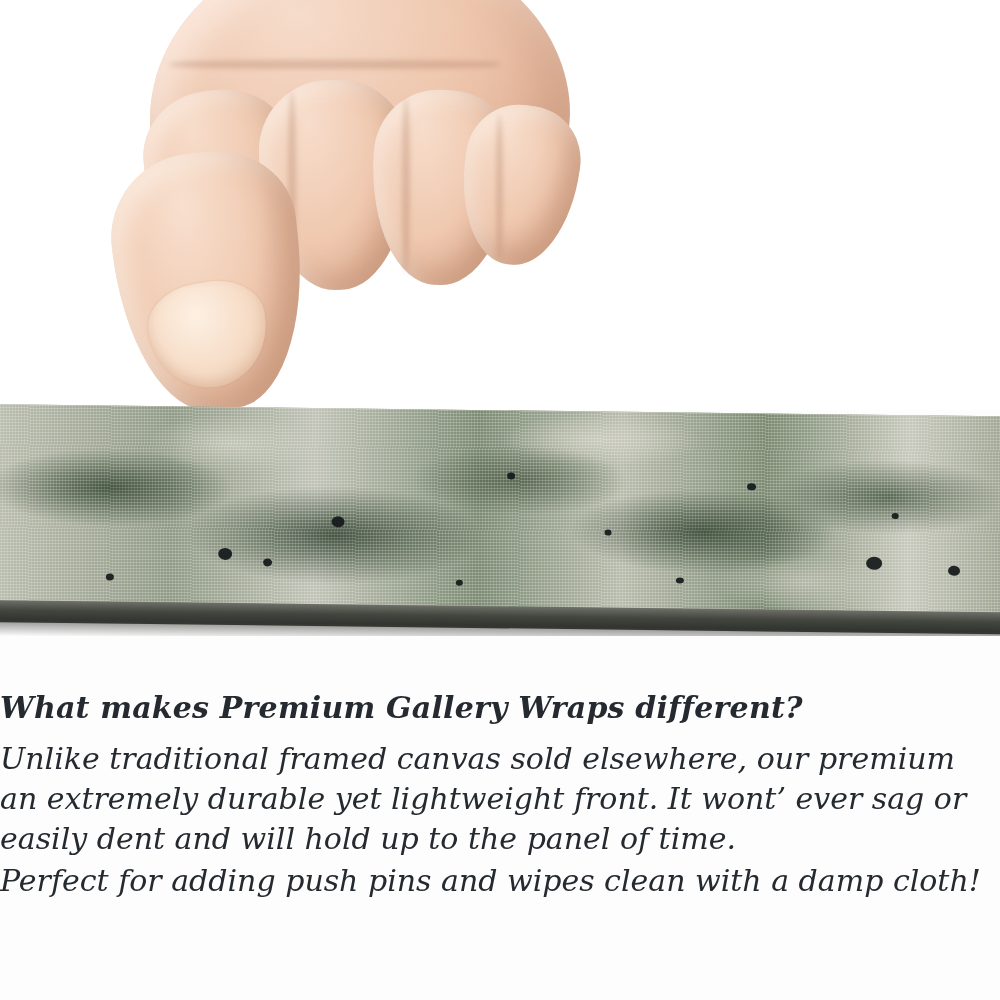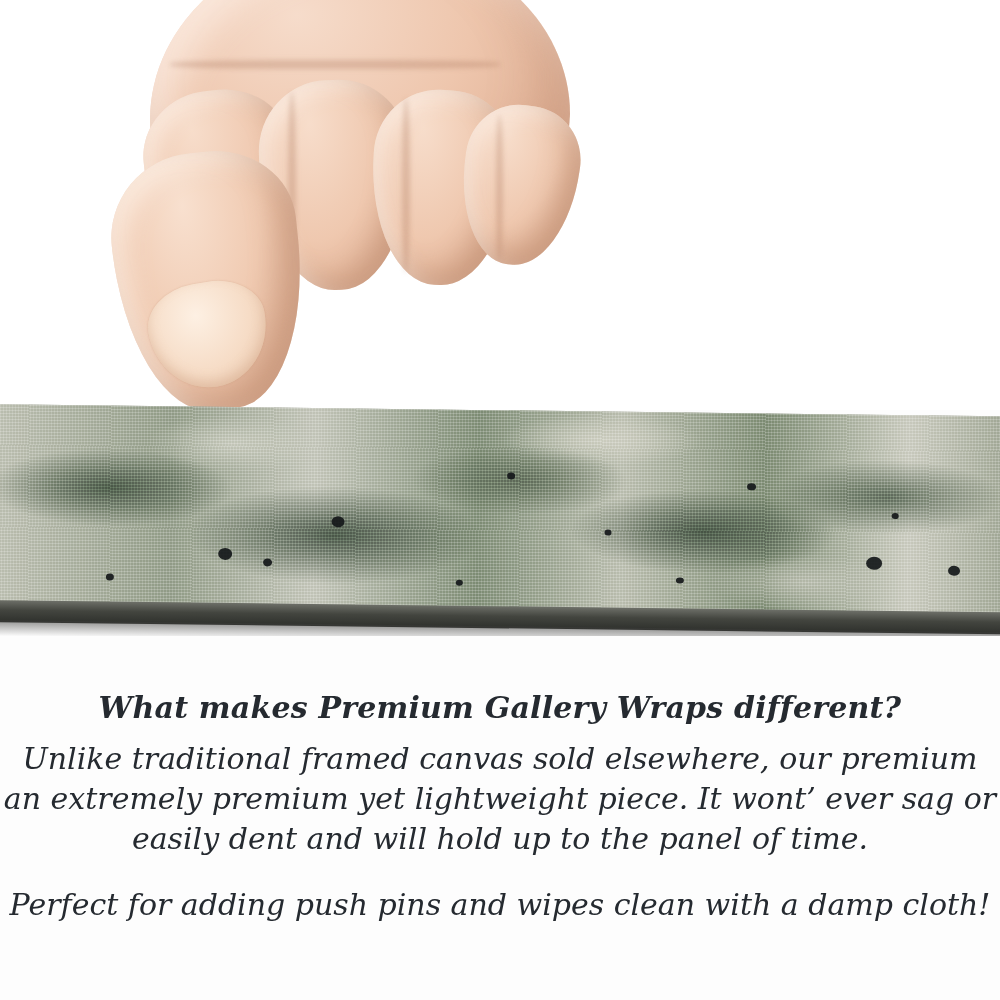--- a/index.html
+++ b/index.html
@@ -186,38 +186,37 @@
     transform-origin: left top;
     background: linear-gradient(180deg, rgba(60,60,58,0.55) 0%, rgba(255,255,255,0) 100%);
   }
 
   
   .caption {
     position: absolute;
     left: 0;
     top: 690px;
     width: 1000px;
-    text-align: center;
     color: #252a30;
     font-family: "DejaVu Serif", serif;
     font-style: italic;
   }
   .caption-heading {
     font-size: 30px;
     font-weight: 700;
     letter-spacing: 0.2px;
     margin-bottom: 14px;
   }
   .caption-line {
     font-size: 30px;
     line-height: 40px;
     font-weight: 400;
   }
   .caption-line.last {
-    margin-top: 26px;
+    margin-top: 2px;
   }
 </style>
 </head>
 <body>
 
 <div class="product-figure">
 
   <div class="hand-area">
     <div class="hand">
       <div class="knuckle-block"></div>
@@ -251,18 +250,18 @@
       <div class="speck s11"></div>
       <div class="speck s12"></div>
     </div>
     <div class="canvas-edge"></div>
     <div class="canvas-shadow"></div>
   </div>
 
   <div class="caption">
     <div class="caption-heading">What makes Premium Gallery Wraps different?</div>
     <div class="caption-line">Unlike traditional framed canvas sold elsewhere, our premium</div>
-    <div class="caption-line">an extremely premium yet lightweight piece. It wont’ ever sag or</div>
+    <div class="caption-line">an extremely durable yet lightweight front. It wont’ ever sag or</div>
     <div class="caption-line">easily dent and will hold up to the panel of time.</div>
     <div class="caption-line last">Perfect for adding push pins and wipes clean with a damp cloth!</div>
   </div>
 
 </div>
 
 </body></html>

